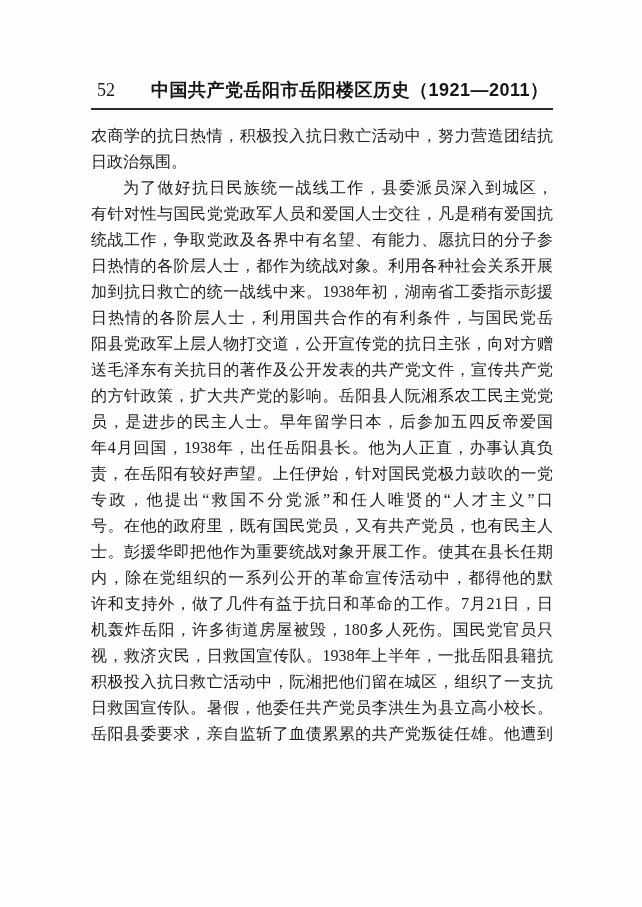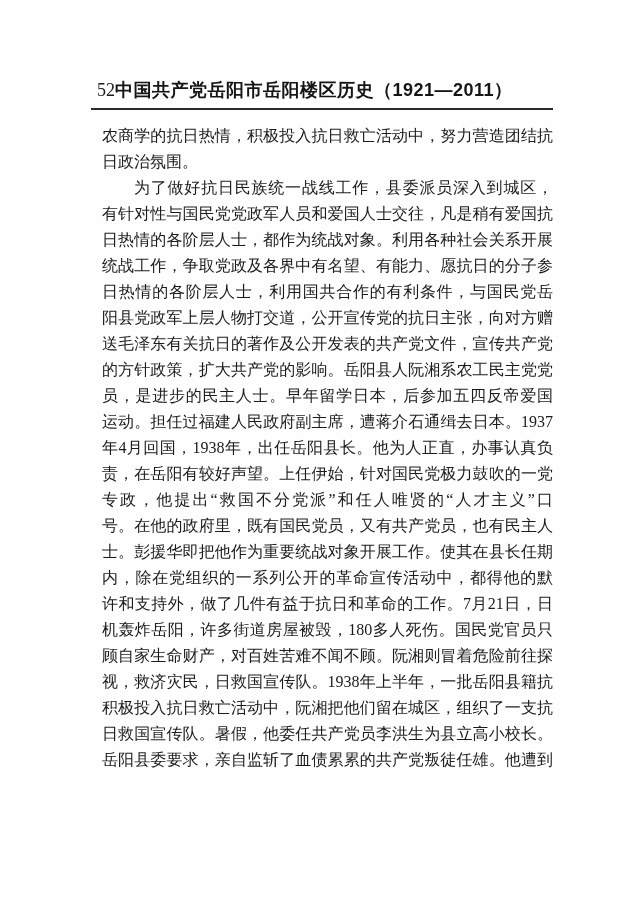--- a/index.html
+++ b/index.html
@@ -26,31 +26,31 @@
   .pagenum {
     font-family: "Liberation Serif", "DejaVu Serif", serif;
     font-size: 18px;
     color: #1b1b1b;
   }
   .htitle {
     font-family: "Liberation Sans", "DejaVu Sans", sans-serif;
     font-weight: 700;
     font-size: 18px;
     letter-spacing: 0.5px;
+    margin-left: 36px;
     color: #151515;
     white-space: nowrap;
   }
   .rule {
     margin-top: 6px;
     border-bottom: 2px solid #2a2a2a;
     width: 100%;
   }
   .body-text {
     margin-top: 13px;
-    margin-left: 11px;
   }
   .line {
     font-family: "Liberation Serif", "DejaVu Serif", serif;
     font-size: 16px;
     line-height: 26px;
     height: 26px;
     overflow: hidden;
     text-align: justify;
     text-align-last: justify;
     color: #1b1b1b;
@@ -70,35 +70,34 @@
   <div class="header">
     <span class="pagenum">52</span>
     <span class="htitle">中国共产党岳阳市岳阳楼区历史（1921—2011）</span>
   </div>
   <div class="rule"></div>
   <div class="body-text">
       <div class="line">农商学的抗日热情，积极投入抗日救亡活动中，努力营造团结抗</div>
       <div class="line nojust">日政治氛围。</div>
       <div class="line ind">为了做好抗日民族统一战线工作，县委派员深入到城区，</div>
       <div class="line">有针对性与国民党党政军人员和爱国人士交往，凡是稍有爱国抗</div>
+      <div class="line">统战工作，争取党政及各界中有名望、有能力、愿抗日的分子参</div>
       <div class="line">日热情的各阶层人士，都作为统战对象。利用各种社会关系开展</div>
-      <div class="line">统战工作，争取党政及各界中有名望、有能力、愿抗日的分子参</div>
+      <div class="line">加到抗日救亡的统一战线中来。1938年初，湖南省工委指示彭援</div>
       <div class="line">日热情的各阶层人士，利用国共合作的有利条件，与国民党岳</div>
       <div class="line">阳县党政军上层人物打交道，公开宣传党的抗日主张，向对方赠</div>
       <div class="line">送毛泽东有关抗日的著作及公开发表的共产党文件，宣传共产党</div>
       <div class="line">的方针政策，扩大共产党的影响。岳阳县人阮湘系农工民主党党</div>
       <div class="line">员，是进步的民主人士。早年留学日本，后参加五四反帝爱国</div>
-      <div class="line">运动。担任过福建人民政府副主席，遭蒋介石通缉去日本。1937</div>
       <div class="line">年4月回国，1938年，出任岳阳县长。他为人正直，办事认真负</div>
       <div class="line">责，在岳阳有较好声望。上任伊始，针对国民党极力鼓吹的一党</div>
       <div class="line">专政，他提出“救国不分党派”和任人唯贤的“人才主义”口</div>
       <div class="line">号。在他的政府里，既有国民党员，又有共产党员，也有民主人</div>
       <div class="line">士。彭援华即把他作为重要统战对象开展工作。使其在县长任期</div>
       <div class="line">内，除在党组织的一系列公开的革命宣传活动中，都得他的默</div>
       <div class="line">许和支持外，做了几件有益于抗日和革命的工作。7月21日，日</div>
       <div class="line">机轰炸岳阳，许多街道房屋被毁，180多人死伤。国民党官员只</div>
-      <div class="line">顾自家生命财产，对百姓苦难不闻不顾。阮湘则冒着危险前往探</div>
       <div class="line">视，救济灾民，日救国宣传队。1938年上半年，一批岳阳县籍抗</div>
       <div class="line">积极投入抗日救亡活动中，阮湘把他们留在城区，组织了一支抗</div>
       <div class="line">日救国宣传队。暑假，他委任共产党员李洪生为县立高小校长。</div>
       <div class="line">岳阳县委要求，亲自监斩了血债累累的共产党叛徒任雄。他遭到</div>
     </div>
 </div>
 
 </body></html>

